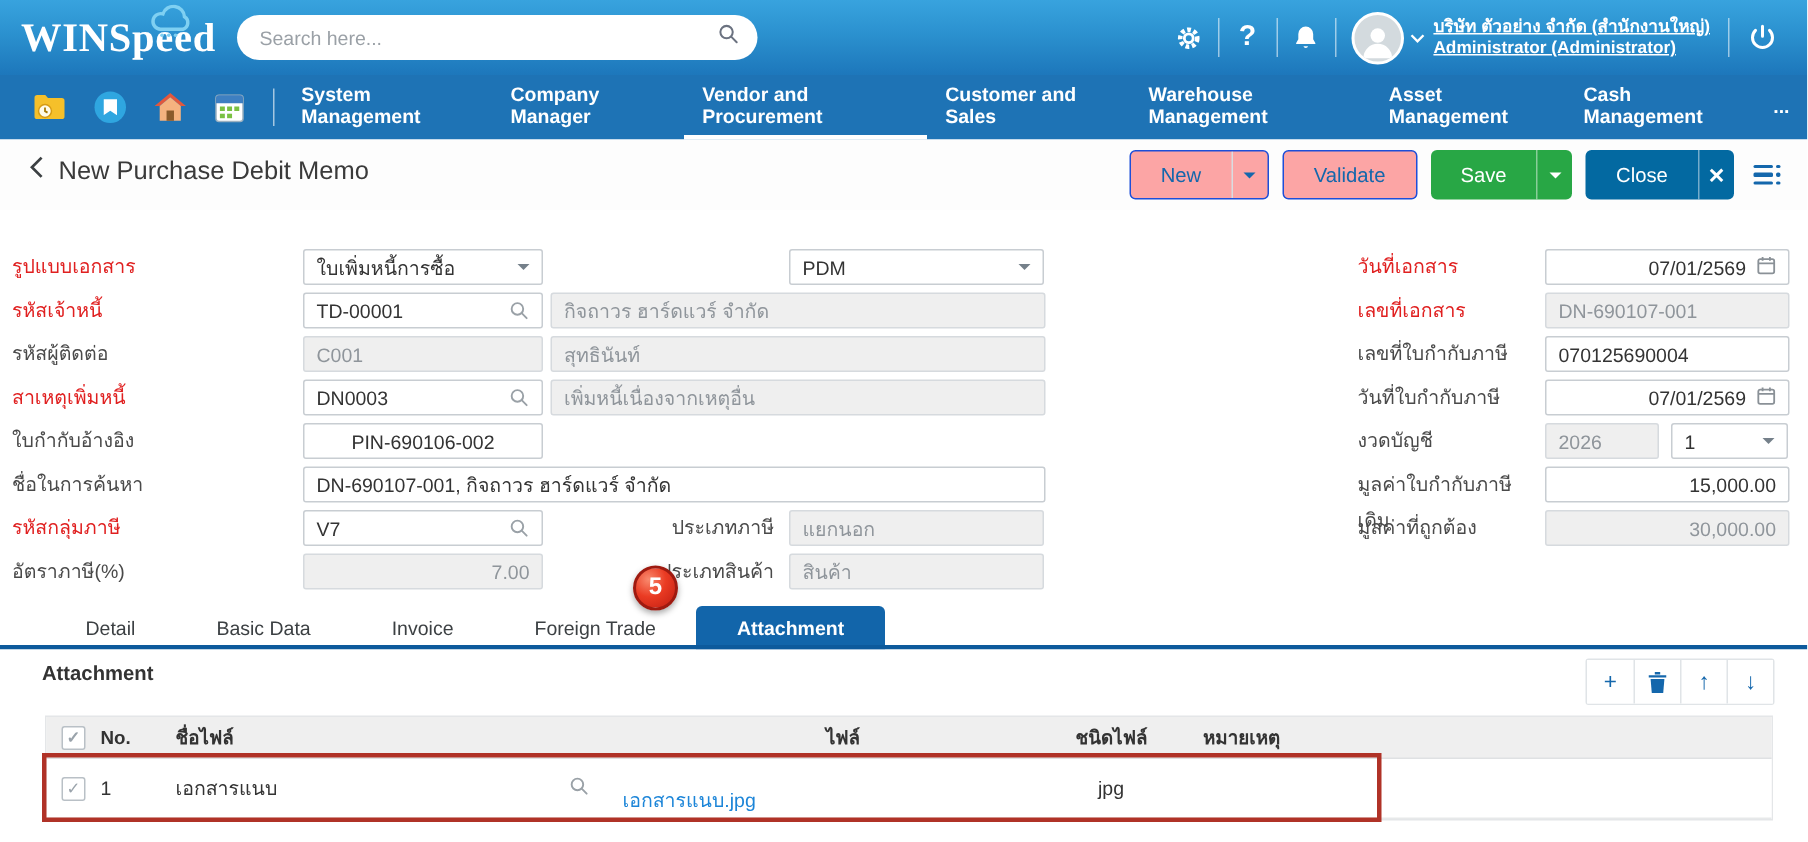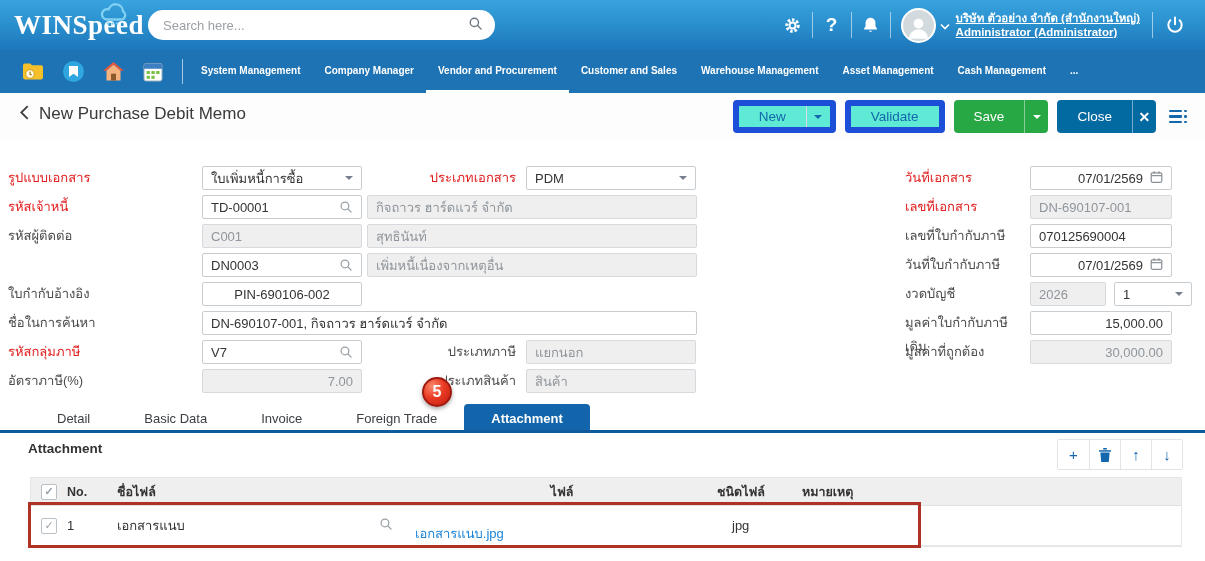--- a/index.html
+++ b/index.html
@@ -6,21 +6,21 @@
   body { font-family:"Liberation Sans", sans-serif; background:#fff; }
   .page { position:relative; width:1205px; height:561px; overflow:hidden; background:#fff; }
 
   
   .topbar { position:absolute; left:0; top:0; width:100%; height:50px;
     background:linear-gradient(180deg,#38a3de 0%, #2b91cf 45%, #1d77bb 100%);
     display:flex; align-items:center; }
   .logo { position:relative; margin-left:14px; width:142px; color:#fff;
     font-family:"Liberation Serif", serif; font-weight:bold; font-size:27px; letter-spacing:.5px; }
   .logo .cloud { position:absolute; left:82px; top:-7px; }
-  .searchpill { position:absolute; left:148px; top:10px; width:347px; height:30px; background:#fff;
+  .searchpill { position:absolute; left:158px; top:10px; width:347px; height:30px; background:#fff;
     border-radius:15px; display:flex; align-items:center; padding:0 12px 0 15px; }
   .searchpill input { flex:1; border:none; outline:none; font-size:13px; color:#444;
     font-family:"Liberation Sans", sans-serif; }
   .searchpill input::placeholder { color:#9aa0a6; }
   .hicons { position:absolute; right:8px; top:0; height:50px; display:flex; align-items:center; }
   .hicon { width:38px; height:30px; display:flex; align-items:center; justify-content:center; cursor:pointer; }
   .hsep { width:1px; height:26px; background:rgba(255,255,255,.55); }
   .qmark { color:#fff; font-size:19px; font-weight:bold; }
   .avatar { width:35px; height:35px; border-radius:50%; background:#d3dade; border:2px solid #fff;
     display:flex; align-items:flex-end; justify-content:center; overflow:hidden; margin:0 4px 0 10px; }
@@ -29,32 +29,32 @@
 
   
   .navbar { position:absolute; left:0; top:50px; width:100%; height:43px; background:#1e73b5;
     display:flex; align-items:stretch; }
   .navicons { display:flex; align-items:center; gap:18px; padding:0 18px 0 22px; }
   .navicon { width:22px; height:22px; display:flex; align-items:center; justify-content:center; cursor:pointer; }
   .bookmark-circ { width:21px; height:21px; border-radius:50%; background:#2fa6e0; display:flex;
     align-items:center; justify-content:center; }
   .navsep { width:1px; background:rgba(255,255,255,.6); margin:9px 6px 9px 0; }
   .navmenu { display:flex; align-items:stretch; }
-  .navitem { display:flex; align-items:center; padding:0 12px; color:#fff; font-size:10px;
+  .navitem { display:flex; align-items:center; padding:0 12px; color:#fff; font-size:13px;
     font-weight:600; cursor:pointer; border-bottom:3px solid transparent; }
   .navitem.active { border-bottom:3px solid #fff; }
 
   
   .titlebar { position:absolute; left:0; top:93px; width:100%; height:47px; background:#fdfdfd;text-align:center; }
   .backtitle { position:absolute; left:20px; top:11px; display:flex; align-items:center; gap:10px; cursor:pointer;}
   .pagetitle { font-size:17px; color:#3a3a3a; font-weight:500; }
   .actions { position:absolute; right:18px; top:7px; display:flex; align-items:center; gap:9px; }
   .btn { height:33px; border-radius:4px; font-size:13.5px; display:flex; align-items:stretch;
     cursor:pointer; overflow:hidden; }
-  .btn-light { background:#5eead4; border:6px solid #1d4ed8; color:#1467ac; }
+  .btn-light { background:#fca5a5; border:1px solid #1d4ed8; color:#1467ac; }
   .btn-green { background:#28a745; color:#fff; }
   .btn-red { background:#0369a1; color:#fff; }
   .btn .main { display:flex; align-items:center; padding:0 20px; }
   .btn .arrow { display:flex; align-items:center; justify-content:center; width:24px; }
   .btn-light .arrow { border-left:1px solid #d9dde1; }
   .btn-green .arrow, .btn-red .arrow { border-left:1px solid rgba(255,255,255,.45); }
   .caret-b { width:0; height:0; border:4px solid transparent; border-top-color:#1467ac; margin-top:4px;}
   .caret-w { width:0; height:0; border:4px solid transparent; border-top-color:#fff; margin-top:4px;}
   .xmark { color:#fff; font-size:14px; font-weight:bold; }
   .menudots { display:flex; flex-direction:column; gap:3px; margin-left:4px; cursor:pointer; padding:4px 0;}
@@ -69,21 +69,21 @@
   .lblL { left:8px; width:188px; }
   .lblM { left:398px; width:118px; text-align:right; }
   .lblR { left:905px; width:122px; }
   .fld { position:absolute; height:24px; border:1px solid #c8cdd2; border-radius:2px; background:#fff;
     font-size:13px; color:#333; display:flex; align-items:center; padding:0 8px; cursor:text; }
   .fld.ro { background:#efefef; color:#8f959b; border-color:#d6dade; cursor:default; }
   .fA { left:202px; width:160px; }
   .fB { left:367px; width:330px; }
   .fWide { left:202px; width:495px; }
   .fM { left:526px; width:170px; }
-  .fR { left:1030px; width:142px; }
+  .fR { left:1030px; width:163px; }
   .r1{top:26px} .r2{top:55px} .r3{top:84px} .r4{top:113px} .r5{top:142px} .r6{top:171px} .r7{top:200px} .r8{top:229px}
   .fld .grow { flex:1; }
   .fld .right { margin-left:auto; }
   .fld.center { justify-content:center; }
   .fld.rightalign { justify-content:flex-end; }
   .ddcaret { width:0; height:0; border:4px solid transparent; border-top-color:#75808a; margin:4px 0 0 auto; }
   .ico-right { margin-left:auto; display:flex; align-items:center; }
 
   
   .tabs { position:absolute; left:0; top:404px; width:100%; height:29px; background:#fff; }
@@ -287,21 +287,20 @@
     </div>
   </div>
 
   <div class="form">
 
     <div class="lbl lblL req r1">รูปแบบเอกสาร</div>
     <div class="fld fA r1">
       <span class="grow">ใบเพิ่มหนี้การซื้อ</span>
       <span class="ddcaret"></span>
     </div>
-    <div class="lbl lblM req r1">ประเภทเอกสาร</div>
     <div class="fld fM r1">
       <span class="grow">PDM</span>
       <span class="ddcaret"></span>
     </div>
     <div class="lbl lblR req r1">วันที่เอกสาร</div>
     <div class="fld fR r1">
       <span class="right" style="margin-right:7px;">07/01/2569</span>
       <span>
         <svg width="13" height="14" viewBox="0 0 16 16">
             <rect x="1.5" y="2.8" width="13" height="11.7" rx="1.5" fill="none" stroke="#8a9197" stroke-width="1.5"></rect>
@@ -334,20 +333,21 @@
       <span>C001</span>
     </div>
     <div class="fld fB ro r3">
       <span>สุทธินันท์</span>
     </div>
     <div class="lbl lblR r3">เลขที่ใบกำกับภาษี</div>
     <div class="fld fR r3">
       <span>070125690004</span>
     </div>
 
+    <div class="lbl lblL req r4">สาเหตุเพิ่มหนี้</div>
     <div class="fld fA r4">
       <span class="grow">DN0003</span>
       <span class="ico-right">
         <svg width="14" height="14" viewBox="0 0 20 20">
             <circle cx="8.5" cy="8.5" r="5.5" fill="none" stroke="#9aa1a7" stroke-width="1.8"></circle>
             <path d="M12.8 12.8L17.3 17.3" stroke="#9aa1a7" stroke-width="1.8" stroke-linecap="round"></path>
           </svg>
       </span>
     </div>
     <div class="fld fB ro r4">

